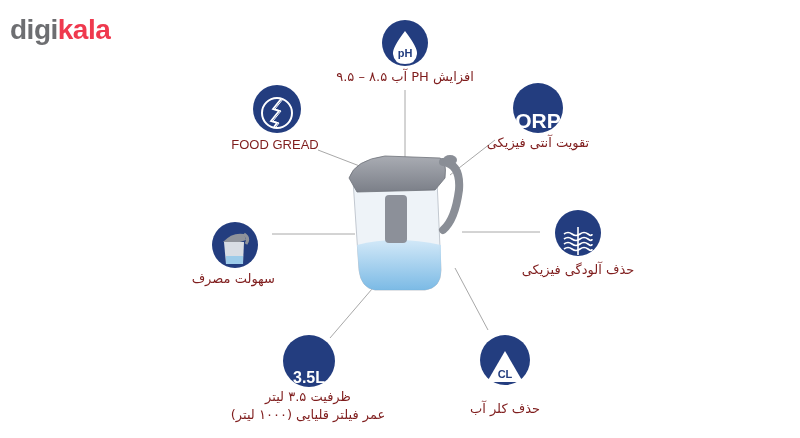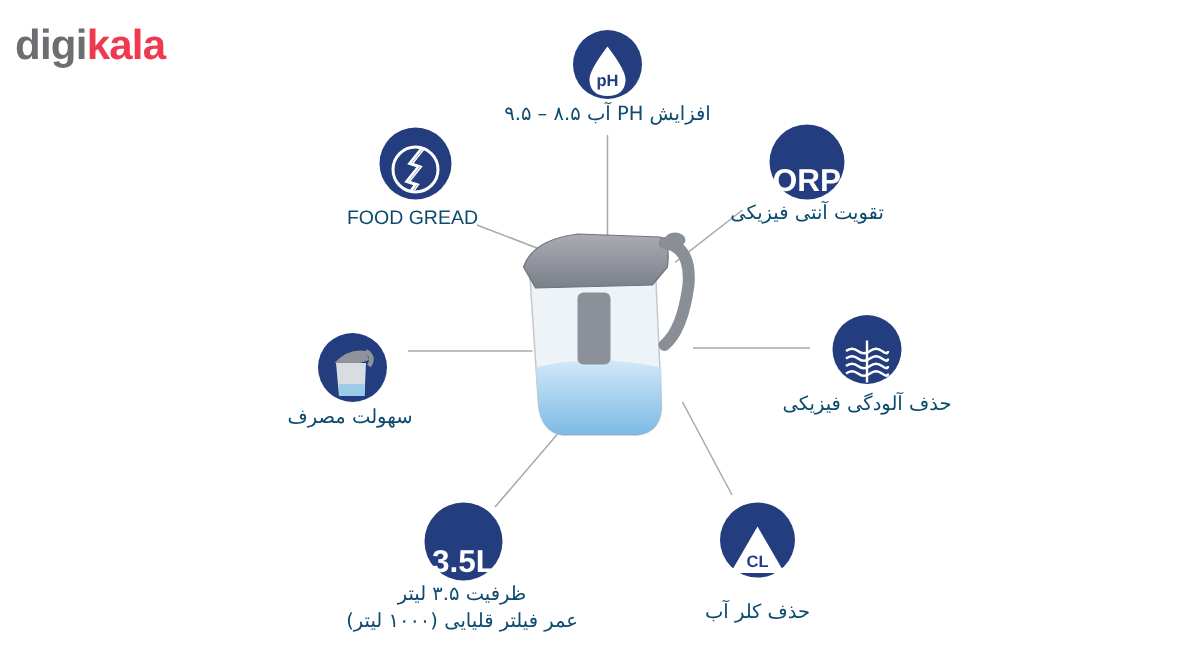--- a/index.html
+++ b/index.html
@@ -13,21 +13,21 @@
   }
   .logo .digi { color: #6d6e71; }
   .logo .kala { color: #ef394e; }
   svg.lines { position: absolute; left: 0; top: 0; }
   .circle {
     position: absolute; border-radius: 50%; background: #233d7f;
     display: flex; align-items: flex-end; justify-content: center; color: #fff;
     box-sizing: border-box;
   }
   .label {
-    position: absolute; color: #0c4a6e; font-size: 13px; line-height: 18px; direction: rtl; text-align: center;
+    position: absolute; color: #7f1d1d; font-size: 13px; line-height: 18px; direction: rtl; text-align: center;
     white-space: nowrap;
   }
   .label .ltr { direction: ltr; display: block; }
   .pitcher { position: absolute; left: 345px; top: 150px; }
 </style>
 </head>
 <body>
 
 <div class="logo">
   <span class="digi">digi</span><span class="kala">kala</span>
@@ -109,21 +109,21 @@
       <path d="M2 8 Q6 5 10 8 T18 8 T26 8 T30 8"></path>
       <path d="M2 13 Q6 10 10 13 T18 13 T26 13 T30 13"></path>
       <path d="M2 18 Q6 15 10 18 T18 18 T26 18 T30 18"></path>
       <path d="M2 23 Q6 20 10 23 T18 23 T26 23 T30 23"></path>
       <line x1="16" y1="1" x2="16" y2="29"></line>
     </g>
   </svg>
 </div>
 <div class="label" style="left:520px; top:261px; width:116px;">حذف آلودگی فیزیکی</div>
 
-<div class="circle" style="left:283px; top:335px; width:52px; height:52px; font-family:'Liberation Sans',sans-serif; font-weight:700; font-size:21px;">3.5L</div>
+<div class="circle" style="left:283px; top:335px; width:52px; height:52px; font-family:'Liberation Sans',sans-serif; font-weight:700; font-size:16px;">3.5L</div>
 <div class="label" style="left:228px; top:388px; width:160px;">
   <span style="display:block;">ظرفیت ۳.۵ لیتر</span>
   <span style="display:block;text-align:center;">عمر فیلتر قلیایی (۱۰۰۰ لیتر)</span>
 </div>
 
 <div class="circle" style="left:480px; top:335px; width:50px; height:50px;">
   <svg width="40" height="36" viewBox="0 0 40 36">
     <path d="M20 2 L38 33 L2 33 Z" fill="#ffffff"></path>
     <text x="20" y="29" text-anchor="middle" font-family="Liberation Sans, sans-serif" font-weight="700" font-size="11" fill="#233d7f">CL</text>
   </svg>

